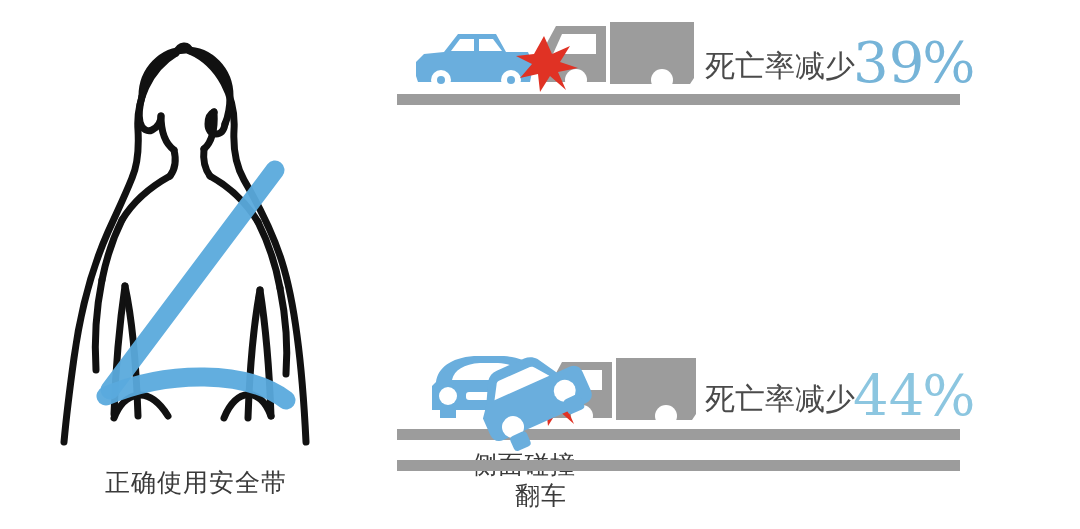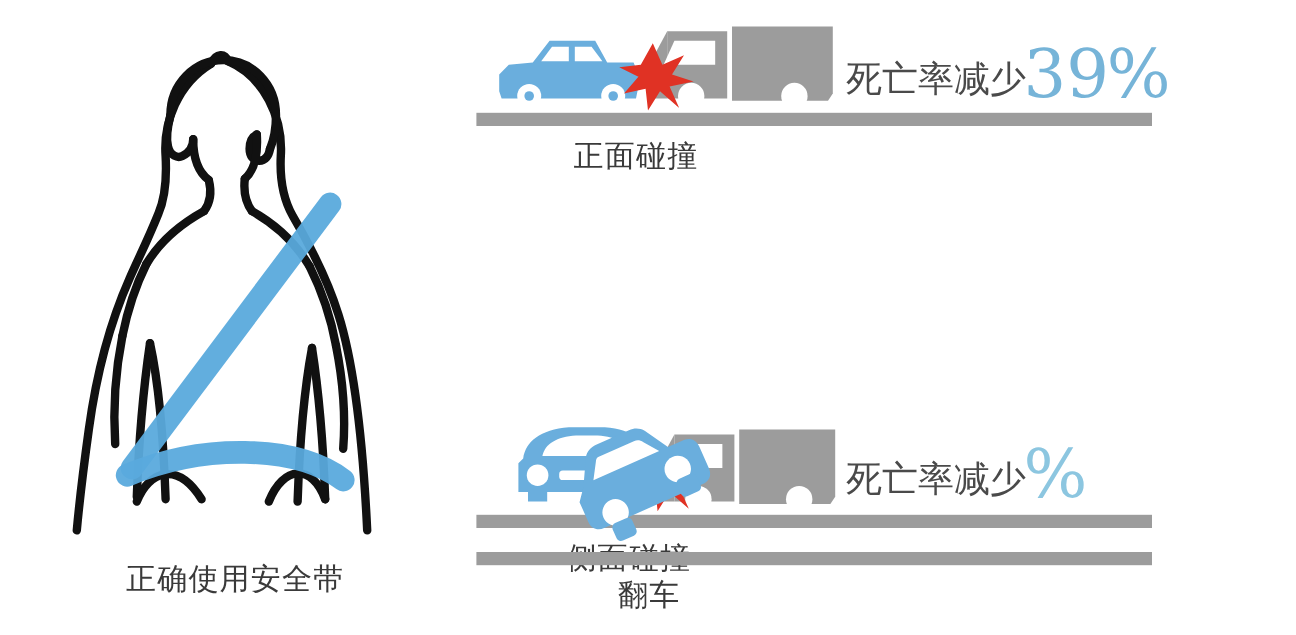--- a/index.html
+++ b/index.html
@@ -242,21 +242,20 @@
 
           <g fill="#e03224">
             <path d="M134,20 L142,38 L160,30 L150,46 L168,52 L148,56 L156,74
                      L140,60 L130,76 L128,58 L110,62 L122,48 L106,40 L124,38 Z"></path>
           </g>
         </svg>
       </div>
 
       <div class="ground-bar"></div>
 
-      <div class="row-label" id="label-0">正面碰撞</div>
 
       <div class="stat-block" id="stat-0">
         <span class="stat-text">死亡率减少</span>
         <span class="stat-number">39</span>
         <span class="stat-number">%</span>
       </div>
     </div>
 
     <div class="crash-row" id="crash-row-1">
 
@@ -299,20 +298,21 @@
           </g>
         </svg>
       </div>
 
       <div class="ground-bar"></div>
 
       <div class="row-label" id="label-1">侧面碰撞</div>
 
       <div class="stat-block" id="stat-1">
         <span class="stat-text">死亡率减少</span>
+        <span class="stat-number pale">44</span>
         <span class="stat-number pale">%</span>
       </div>
     </div>
 
     <div class="crash-row" id="crash-row-2">
 
       <div class="vehicle-art" id="vehicles-2">
         <svg width="140" height="116" viewBox="0 0 140 116" xmlns="http://www.w3.org/2000/svg">
           <g transform="rotate(-24 70 58)">
 

